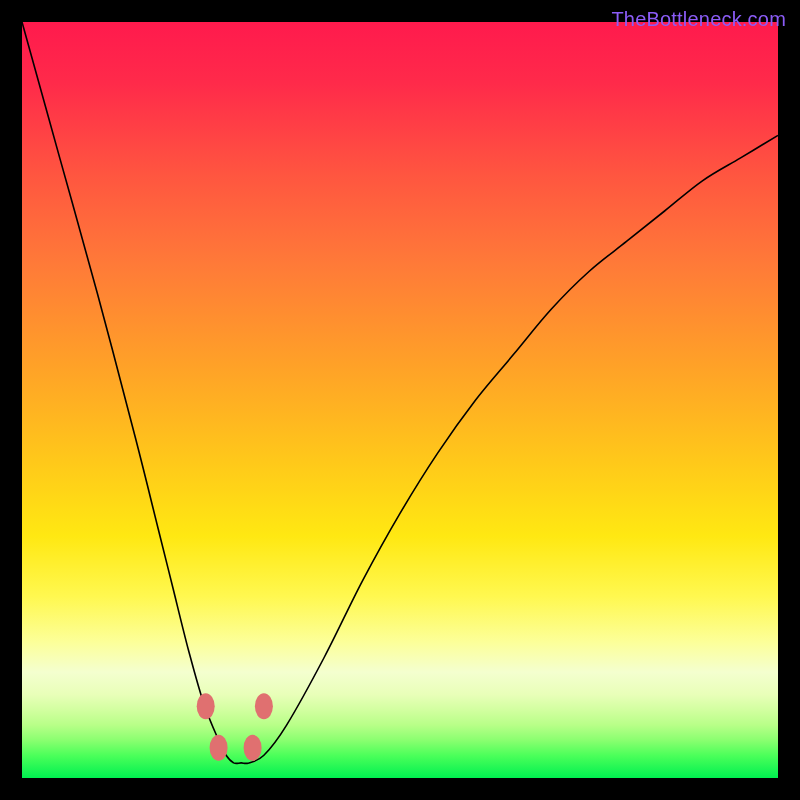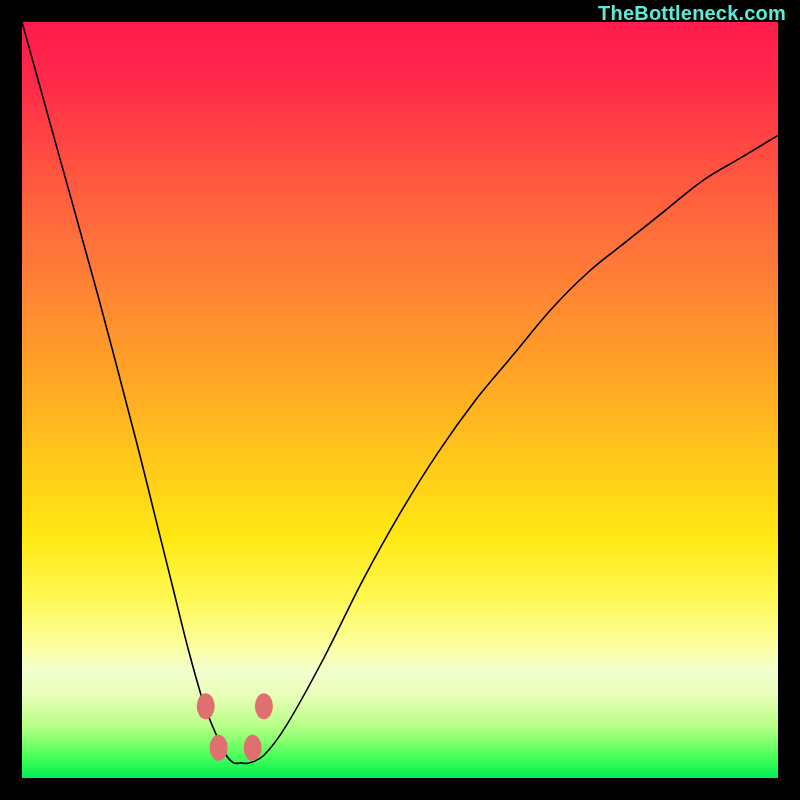--- a/index.html
+++ b/index.html
@@ -26,25 +26,25 @@
       #e8ffb8 89%,
       #d2ffa0 91%,
       #b8ff88 93%,
       #8aff70 95%,
       #4cff5a 97%,
       #00f050 100%);
   }
 
   .watermark {
     position: absolute;
-    top: 2px;
+    top: 8px;
     right: 14px;
-    color: #5eead4;
+    color: #8b5cf6;
     font-size: 20px;
-    font-weight: 700;
+    font-weight: 400;
     letter-spacing: 0.2px;
   }
 
   svg.overlay {
     position: absolute;
     left: 22px;
     top: 22px;
     width: 756px;
     height: 756px;
     display: block;

